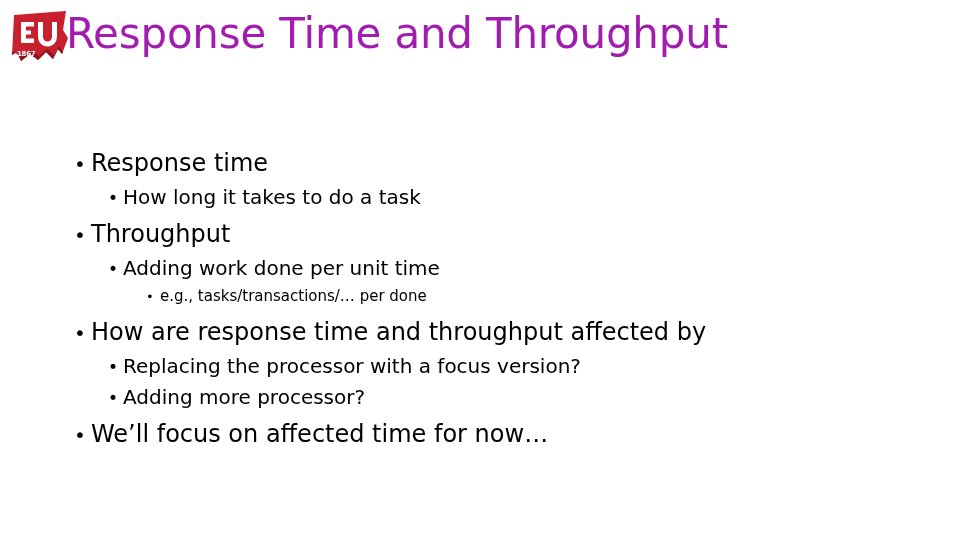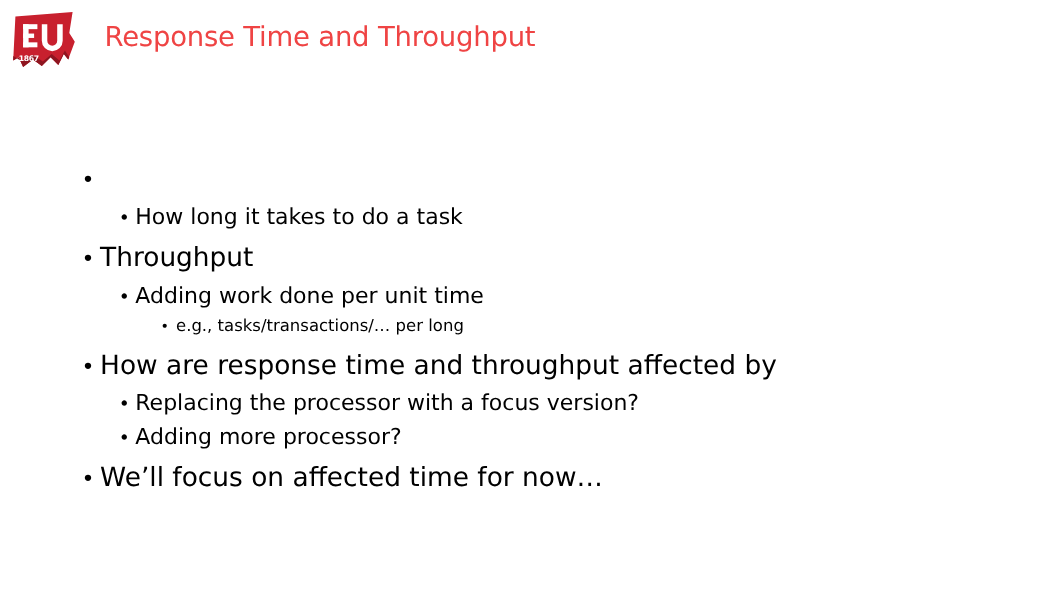--- a/index.html
+++ b/index.html
@@ -35,27 +35,27 @@
   }
   .logo svg {
     display: block;
     width: 70px;
     height: 60px;
   }
 
   
   .title {
     position: absolute;
-    left: 95px;
+    left: 66px;
     top: 14px;
-    font-size: 25px;
+    font-size: 42px;
     line-height: 40px;
     font-weight: 400;
     letter-spacing: -0.2px;
-    color: #ef4444;
+    color: #a21caf;
     white-space: nowrap;
   }
 
   
   .body {
     position: absolute;
     left: 0;
     top: 0;
     width: 960px;
     height: 540px;
@@ -132,40 +132,41 @@
       <text x="11" y="47.5" fill="#ffffff" font-family="DejaVu Sans, sans-serif" font-size="7" font-weight="700" letter-spacing="-0.3">1867</text>
     </svg>
   </div>
 
   <div class="title">Response Time and Throughput</div>
 
   <div class="body">
 
     <div class="bullet lvl1" style="left:74px; top:148px;">
       <span class="marker">•</span>
+      <span class="text">Response time</span>
     </div>
 
     <div class="bullet lvl2" style="left:108px; top:184px;">
       <span class="marker">•</span>
       <span class="text">How long it takes to do a task</span>
     </div>
 
     <div class="bullet lvl1" style="left:74px; top:219px;">
       <span class="marker">•</span>
       <span class="text">Throughput</span>
     </div>
 
     <div class="bullet lvl2" style="left:108px; top:255px;">
       <span class="marker">•</span>
       <span class="text">Adding work done per unit time</span>
     </div>
 
     <div class="bullet lvl3" style="left:146px; top:286px;">
       <span class="marker">•</span>
-      <span class="text">e.g., tasks/transactions/… per long</span>
+      <span class="text">e.g., tasks/transactions/… per done</span>
     </div>
 
     <div class="bullet lvl1" style="left:74px; top:317px;">
       <span class="marker">•</span>
       <span class="text">How are response time and throughput affected by</span>
     </div>
 
     <div class="bullet lvl2" style="left:108px; top:353px;">
       <span class="marker">•</span>
       <span class="text">Replacing the processor with a focus version?</span>

